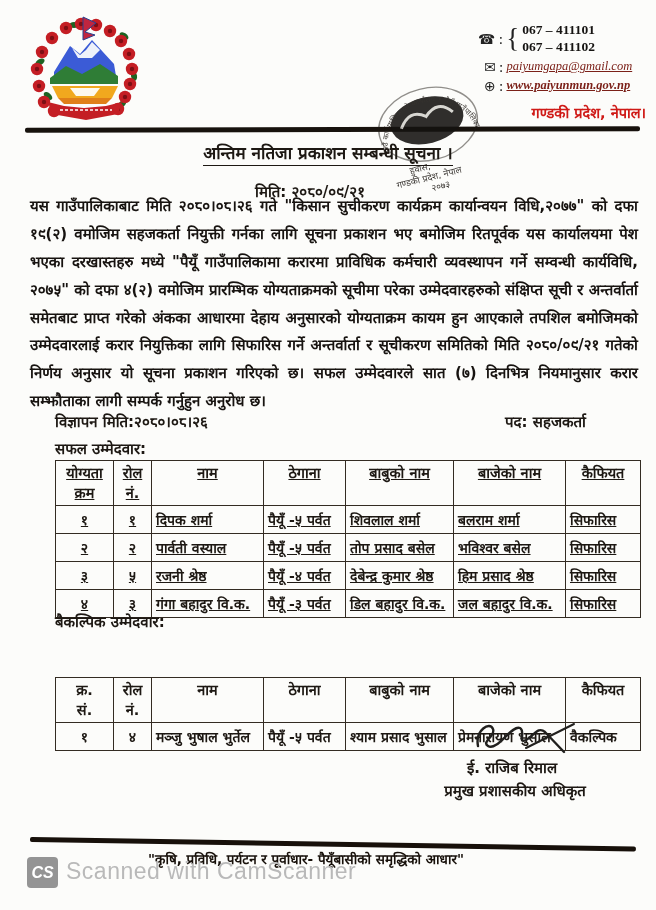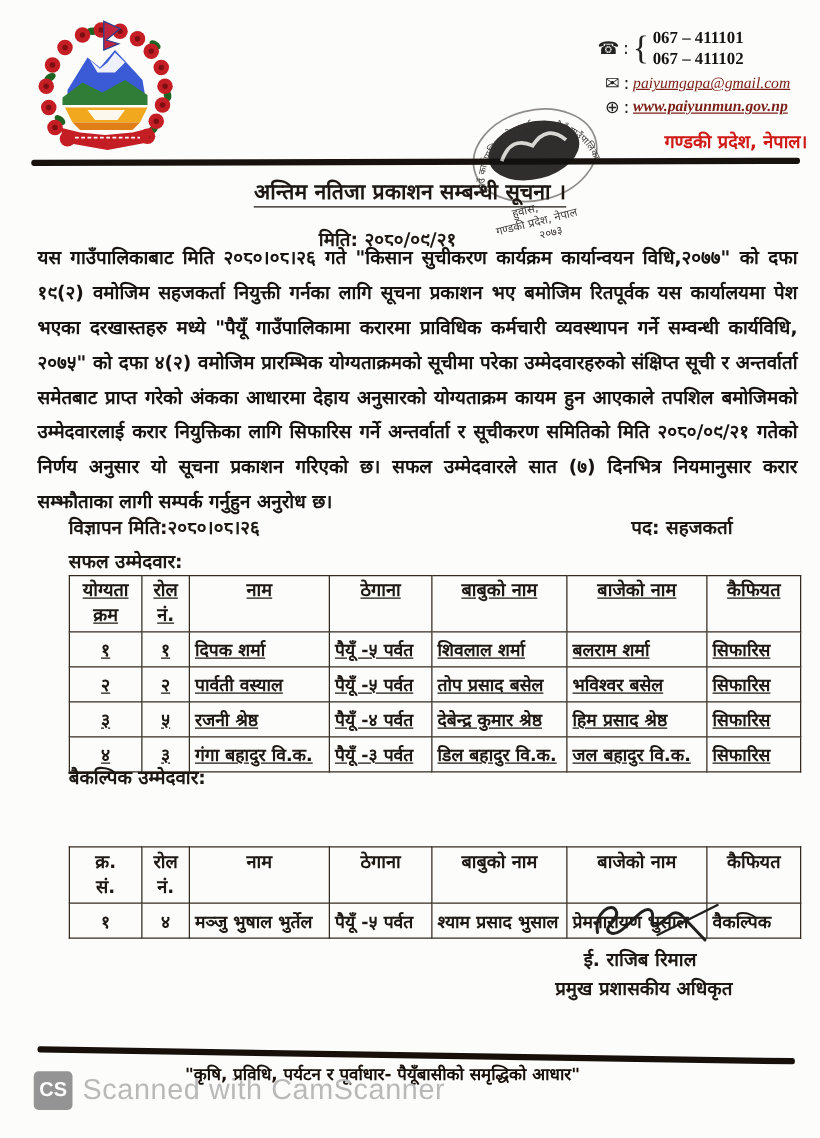--- a/index.html
+++ b/index.html
@@ -60,21 +60,21 @@
   .sig-title{position:absolute;left:405px;top:780px;width:220px;text-align:center;
              font-size:15px;font-weight:700;}
 
   
   .bottom-line{position:absolute;left:30px;top:837px;width:606px;height:4.5px;background:#17100a;
                border-radius:2px;transform:rotate(0.9deg);transform-origin:left center;}
   .motto{position:absolute;left:0;top:850px;width:612px;text-align:center;
          font-size:13.5px;font-weight:700;color:#17100a;}
   .cs-box{position:absolute;left:27px;top:857px;width:31px;height:31px;background:#949494;
           border-radius:4px;color:#fff;display:flex;align-items:center;justify-content:center;
-          font-family:"Liberation Sans",sans-serif;font-weight:700;font-size:16px;}
+          font-family:"Liberation Sans",sans-serif;font-weight:700;font-size:16px;font-style:italic;}
   .wm-text{position:absolute;left:66px;top:858px;font-family:"Liberation Sans",sans-serif;
            font-size:23px;color:#b9b9b9;letter-spacing:0.5px;}
 </style>
 </head>
 <body>
 
 <div class="page">
 
   <svg class="logo" viewBox="0 0 120 115">
     <g>

